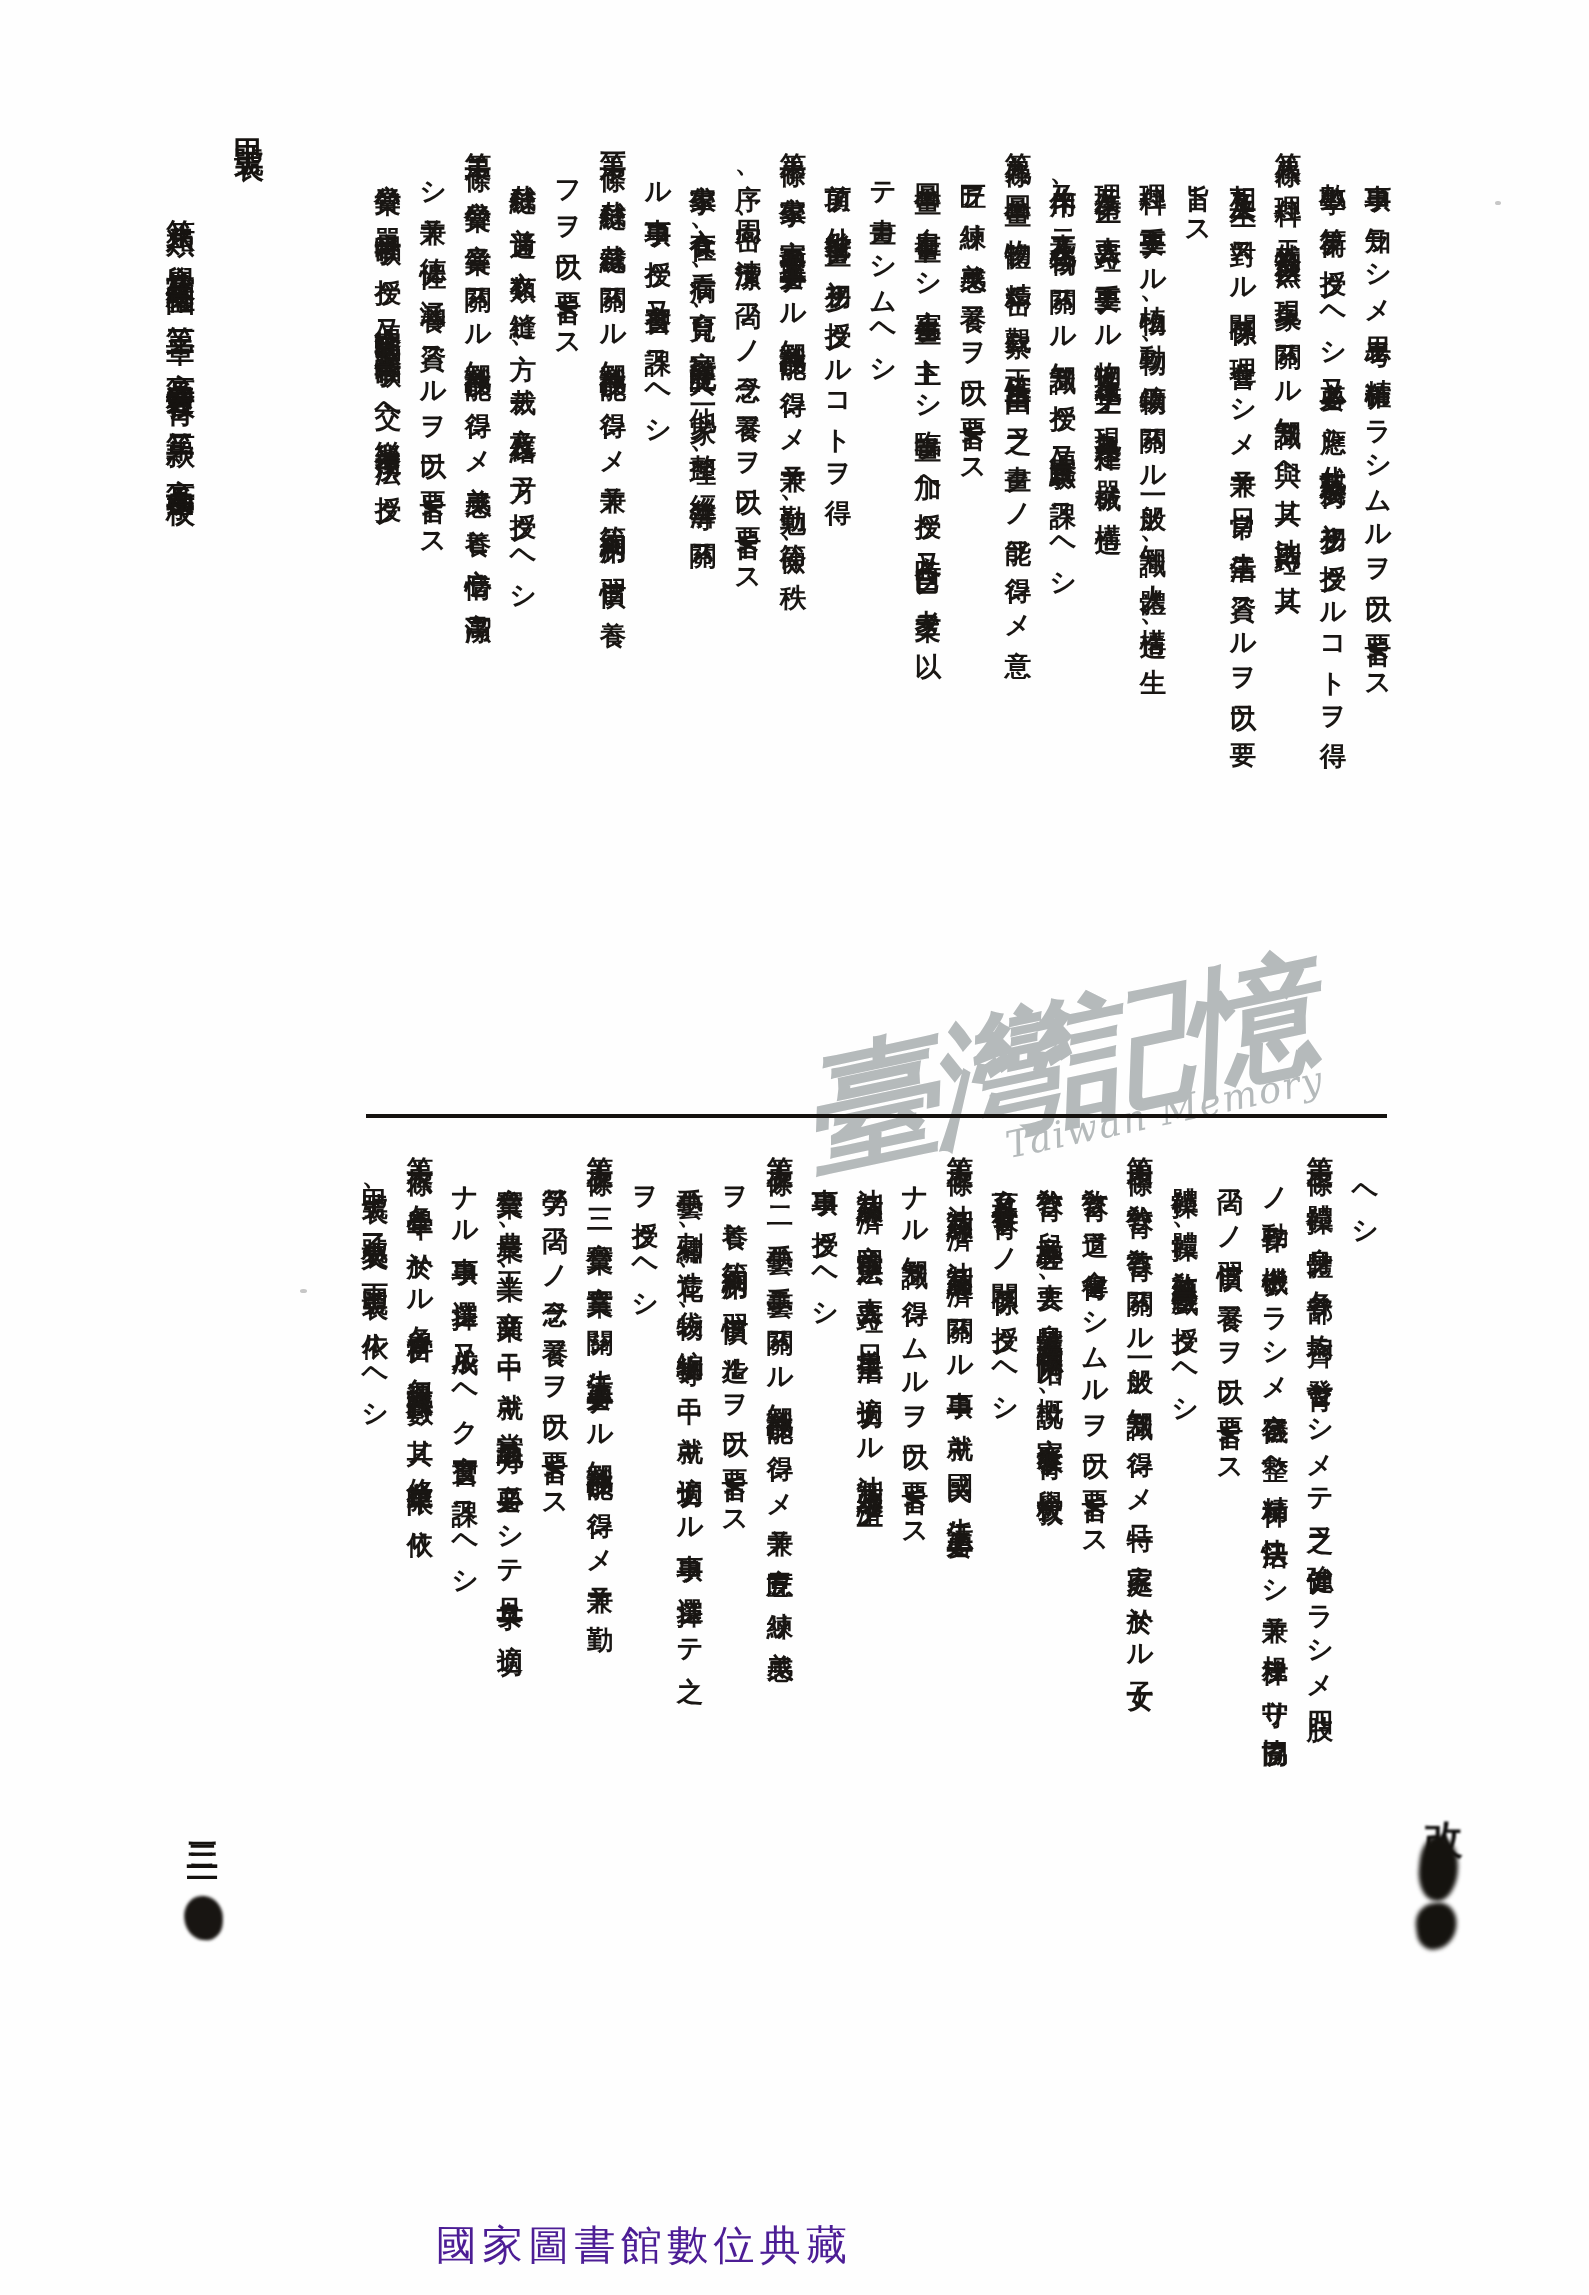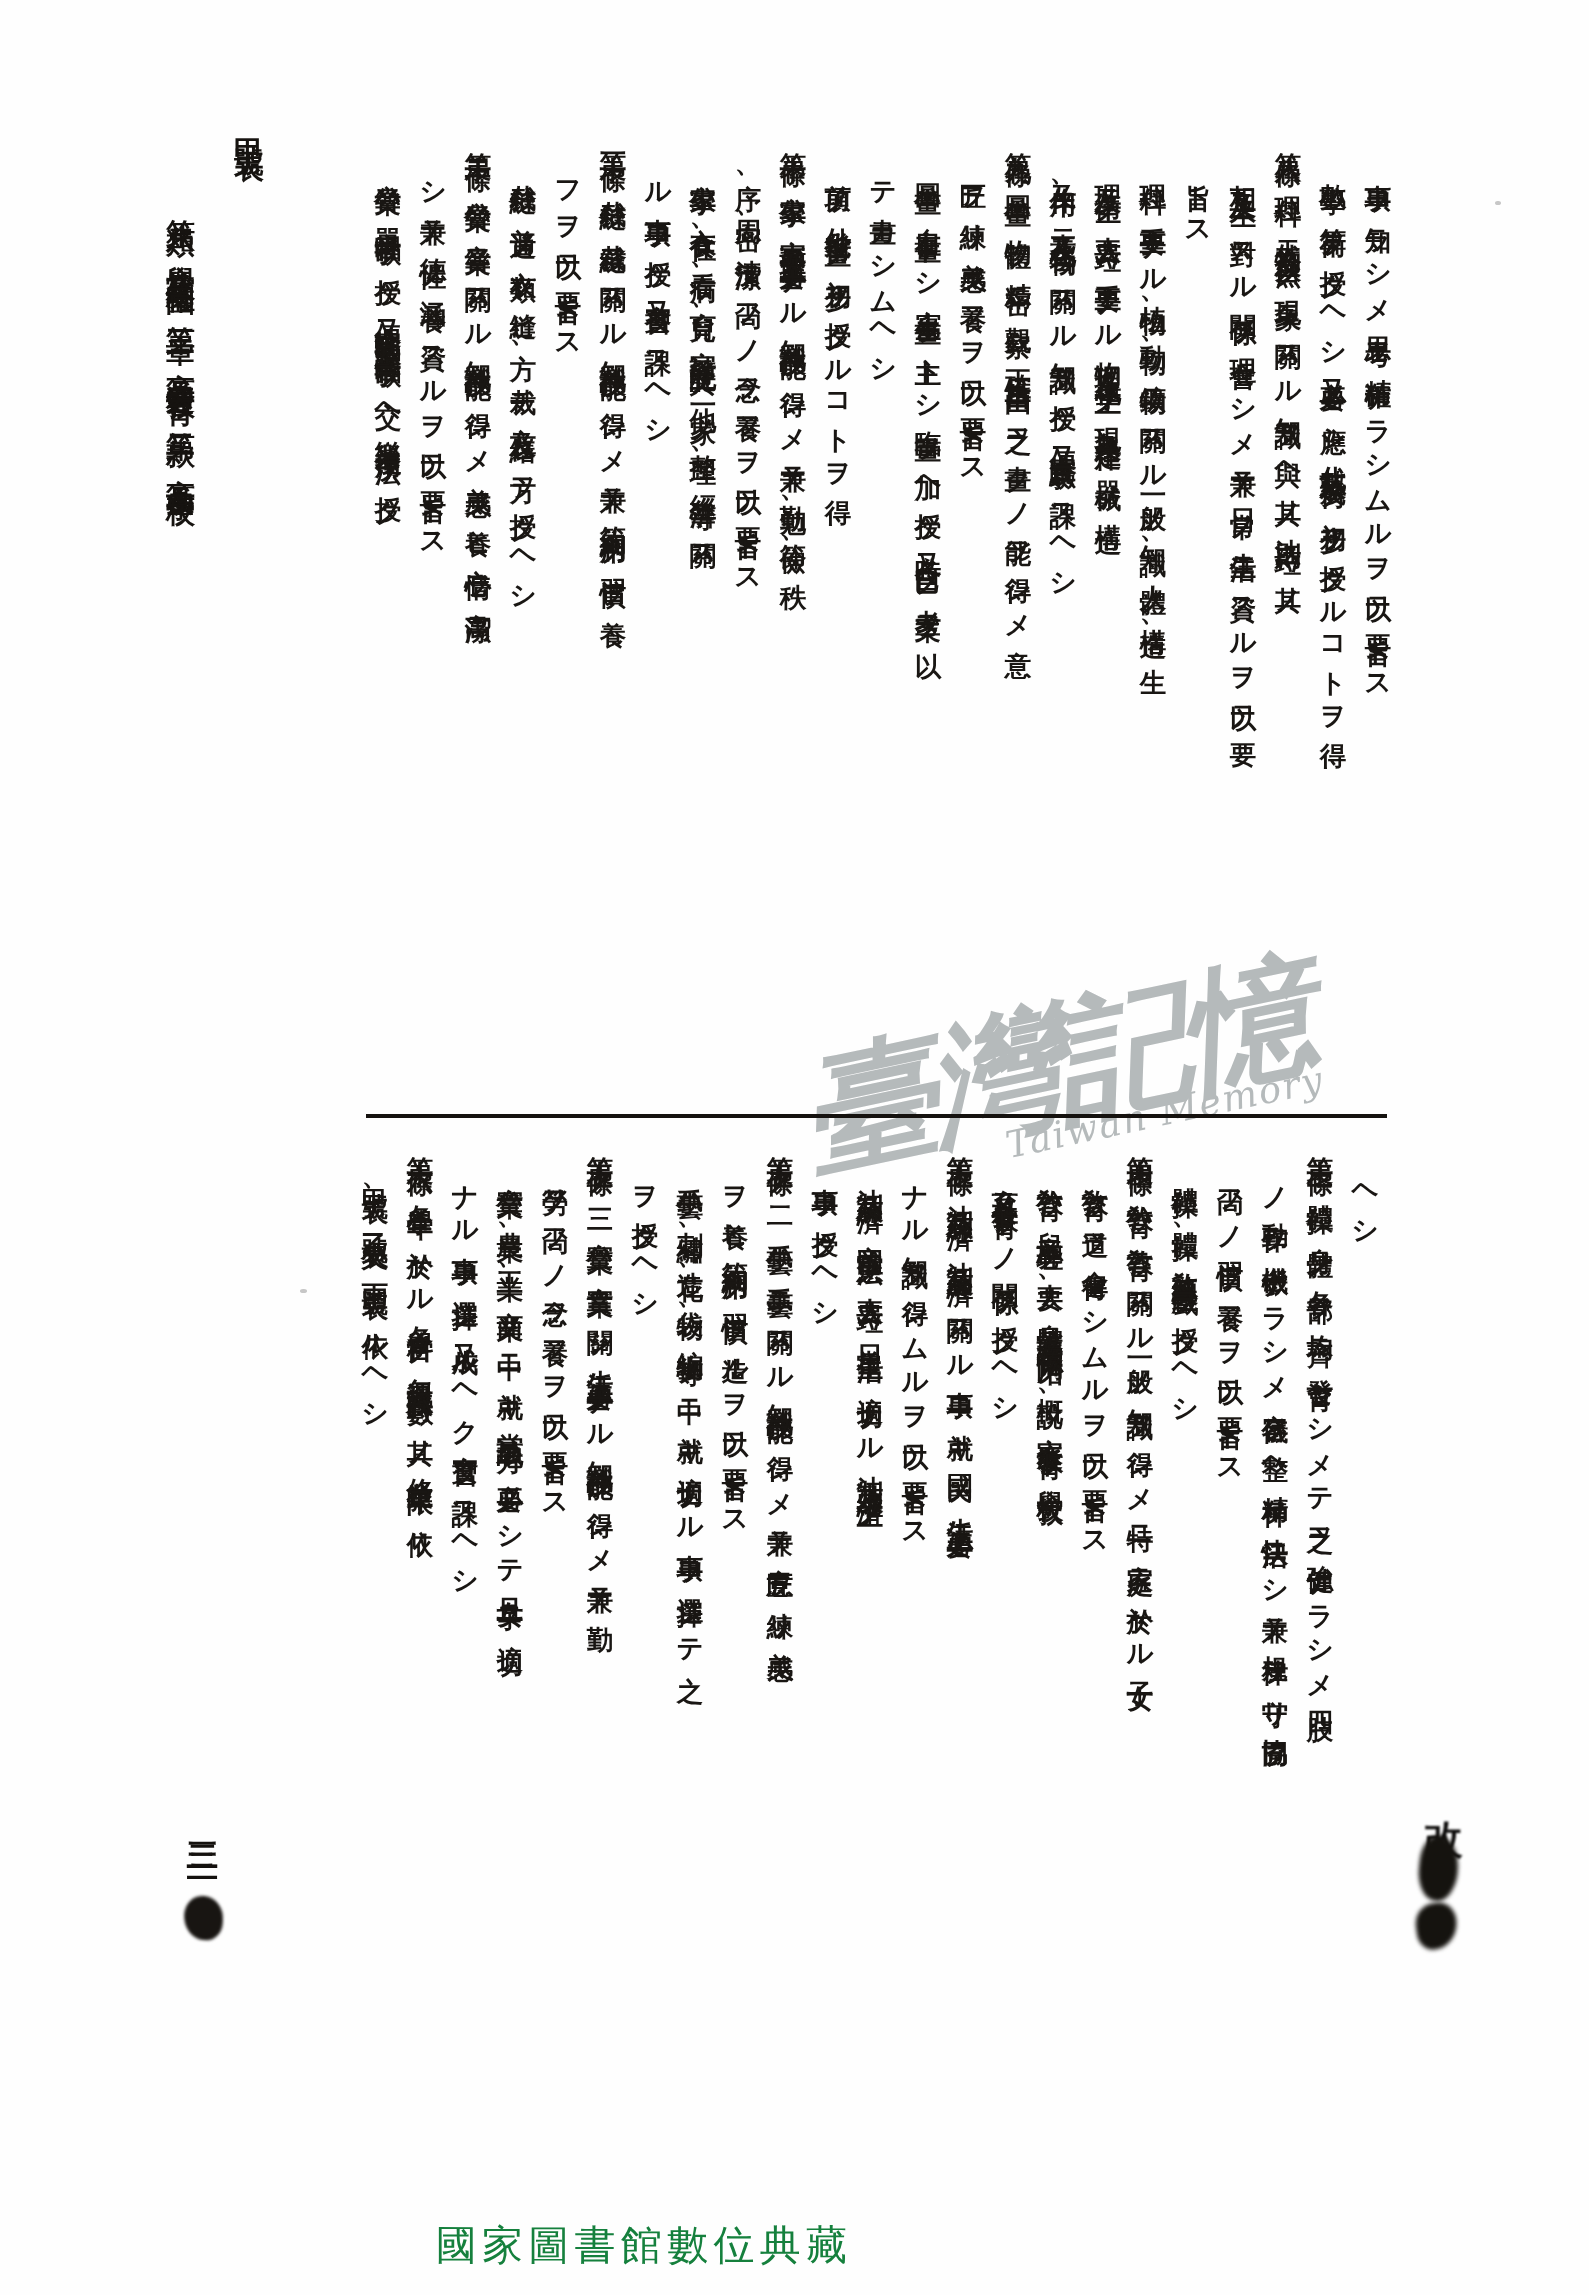--- a/index.html
+++ b/index.html
@@ -89,21 +89,21 @@
     font-size:32px;font-weight:bold;color:#14110e;
     letter-spacing:5.3px;z-index:3;
   }
   #pagenum-blob{left:184px;top:1896px;width:39px;height:44px;border-radius:45% 52% 40% 55%;transform:rotate(4deg);position:absolute;background:#181512;filter:blur(1.8px);z-index:3;}
   
   #footer-caption{
     position:absolute;left:0;top:2218px;width:1288px;
     text-align:center;
     font-family:"DejaVu Sans","Liberation Sans",sans-serif;
     font-size:41px;font-weight:400;
-    color:#15803d;
+    color:#4c1d95;
     letter-spacing:5.3px;
     z-index:2;
   }
   
   .speck{position:absolute;background:#8f8f8f;border-radius:50%;opacity:.5;z-index:2;}
 </style>
 </head>
 <body>
 
 <div id="page">

